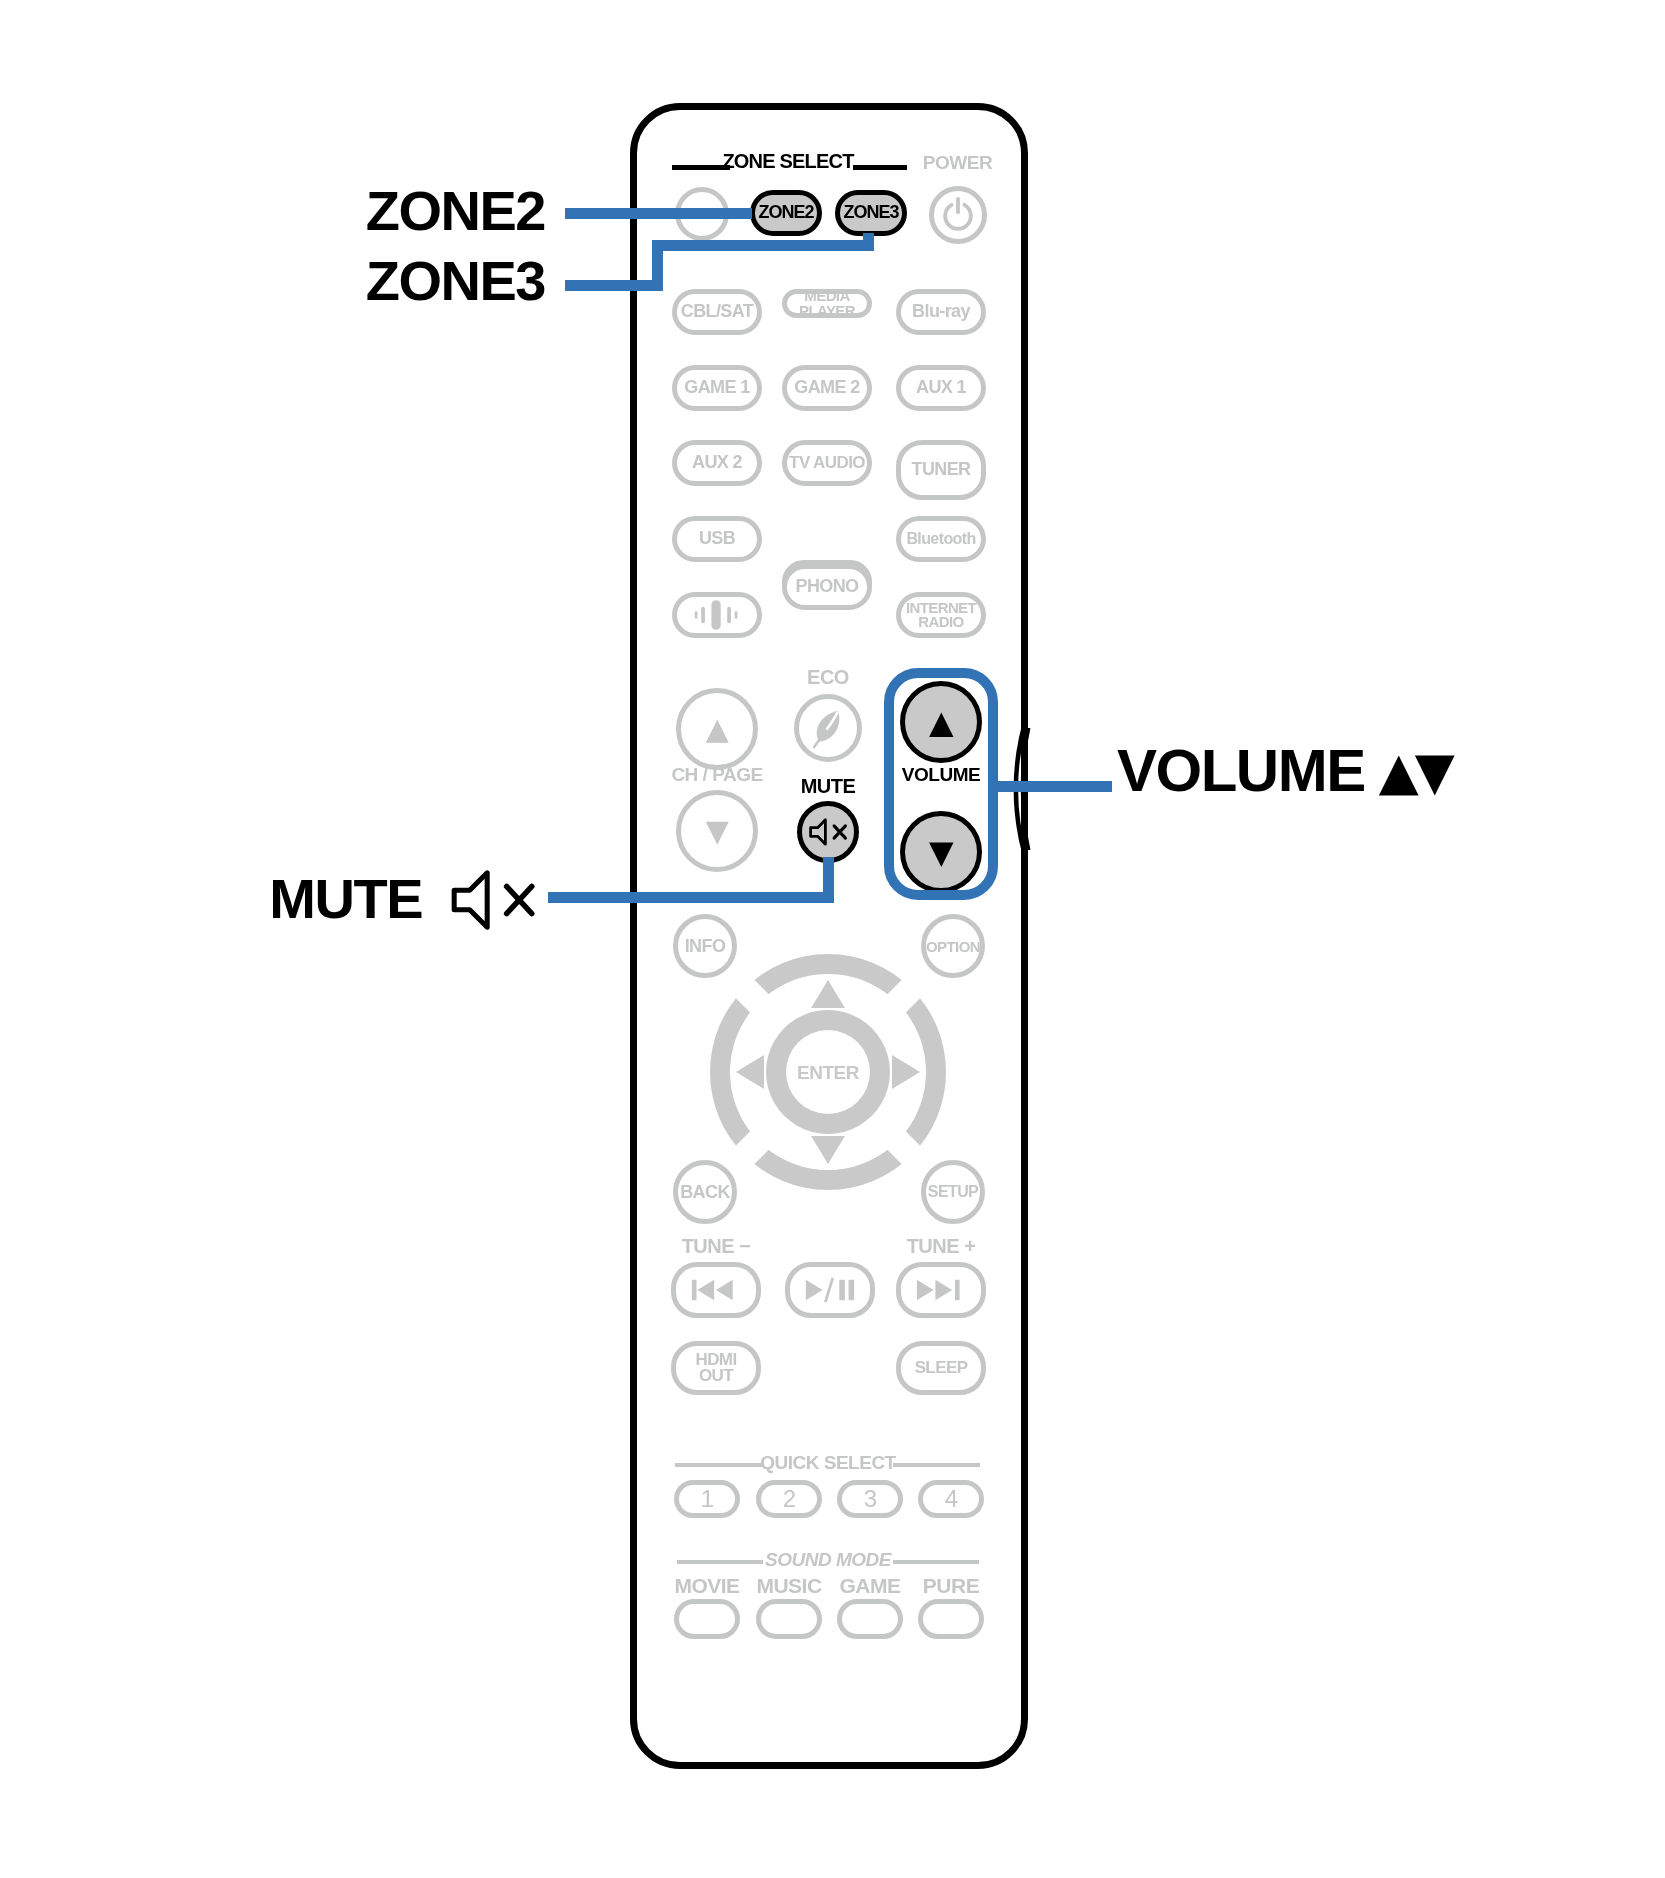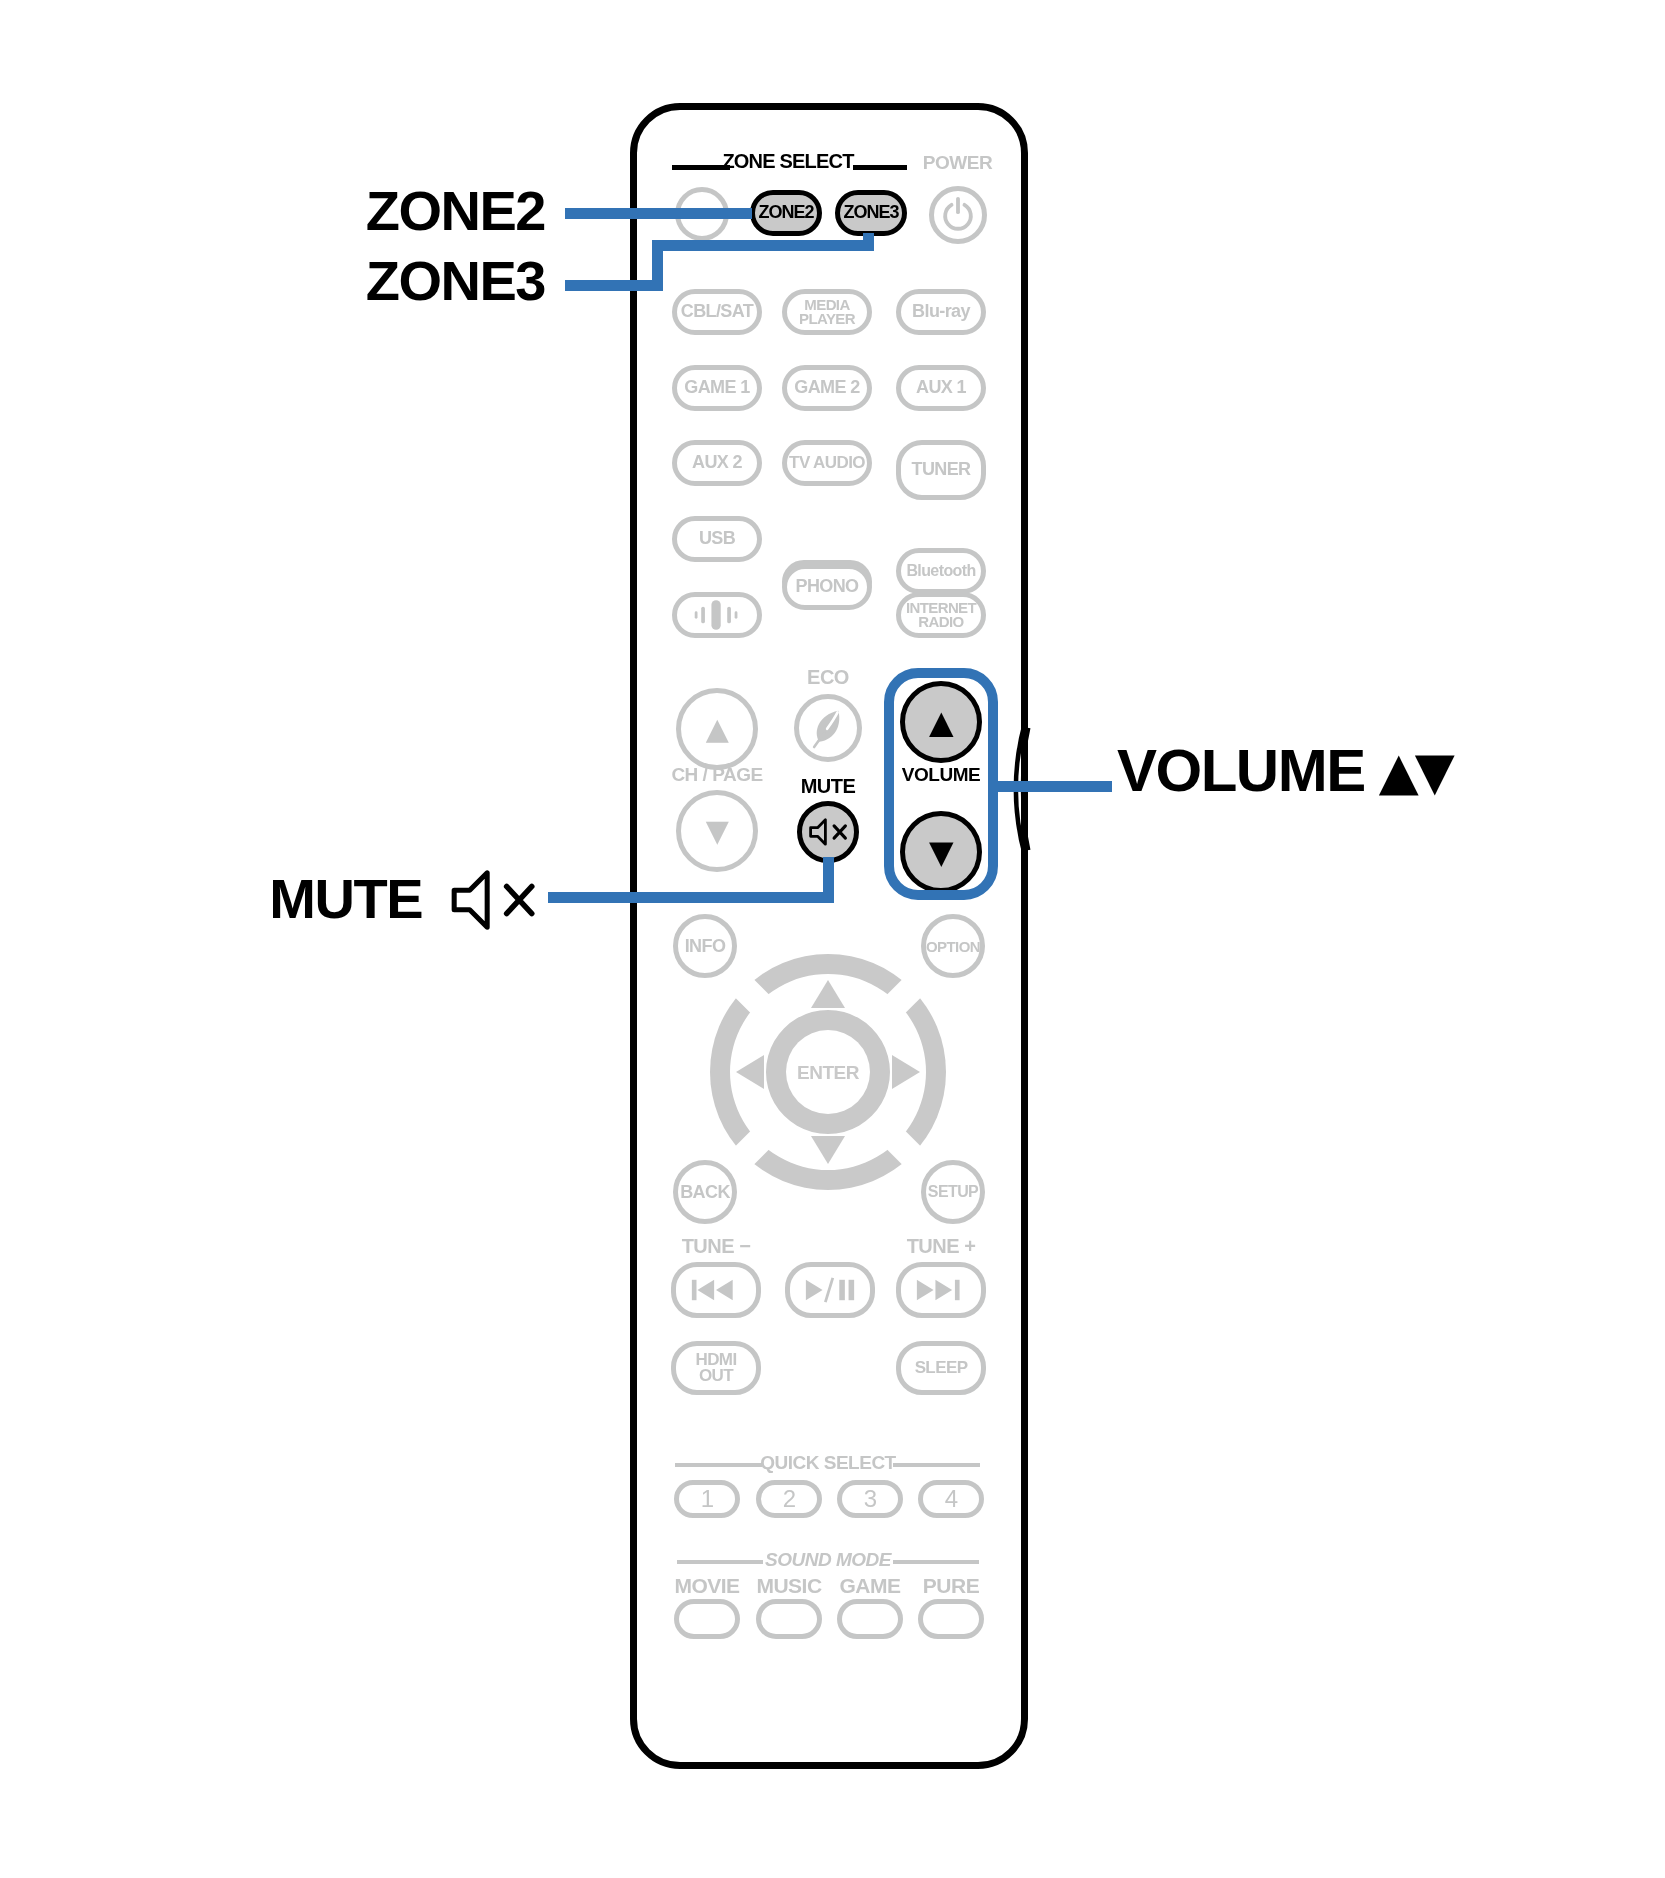--- a/index.html
+++ b/index.html
@@ -37,35 +37,35 @@
   <div class="abs pill act" style="left:835px;top:190px;width:72px;height:46px;border-radius:23px;font-size:18px;letter-spacing:-1px;">ZONE3</div>
 
   <div class="abs circ" style="left:929px;top:186px;width:58px;height:58px;">
     <svg width="38" height="38" viewBox="0 0 40 40">
       <path d="M13.2,9.3 A13.5,13.5 0 1 0 26.8,9.3" fill="none" stroke="#c5c6c6" stroke-width="4" stroke-linecap="round"></path>
       <line x1="20" y1="3" x2="20" y2="17" stroke="#c5c6c6" stroke-width="4" stroke-linecap="round"></line>
     </svg>
   </div>
 
   <div class="abs pill" style="left:672px;top:289px;width:90px;height:46px;font-size:18px;">CBL/SAT</div>
-  <div class="abs pill" style="left:782px;top:289px;width:90px;height:46px;font-size:15px;">MEDIA
+  <div class="abs pill" style="left:782px;top:289px;width:90px;height:29px;font-size:15px;">MEDIA
 PLAYER</div>
   <div class="abs pill" style="left:896px;top:289px;width:90px;height:46px;font-size:18px;">Blu-ray</div>
 
   <div class="abs pill" style="left:672px;top:365px;width:90px;height:46px;font-size:18px;">GAME 1</div>
   <div class="abs pill" style="left:782px;top:365px;width:90px;height:46px;font-size:18px;">GAME 2</div>
   <div class="abs pill" style="left:896px;top:365px;width:90px;height:46px;font-size:18px;">AUX 1</div>
 
   <div class="abs pill" style="left:672px;top:440px;width:90px;height:46px;font-size:18px;">AUX 2</div>
   <div class="abs pill" style="left:782px;top:440px;width:90px;height:46px;font-size:17px;">TV AUDIO</div>
   <div class="abs pill" style="left:896px;top:440px;width:90px;height:60px;font-size:18px;">TUNER</div>
 
   <div class="abs pill" style="left:672px;top:516px;width:90px;height:46px;font-size:18px;">USB</div>
   <div class="abs pill" style="left:782px;top:516px;width:90px;height:44px;font-size:14px;margin-top:44px;">CD</div>
-  <div class="abs pill" style="left:896px;top:516px;width:90px;height:46px;font-size:16px;margin-top:32px;">Bluetooth</div>
+  <div class="abs pill" style="left:896px;top:516px;width:90px;height:46px;font-size:16px;">Bluetooth</div>
 
   <div class="abs pill" style="left:672px;top:592px;width:90px;height:46px;">
     <svg width="52" height="34" viewBox="0 0 56 36">
       <rect x="4" y="14" width="3" height="8" rx="1.5" fill="#c5c6c6"></rect>
       <rect x="11" y="9" width="4" height="18" rx="2" fill="#c5c6c6"></rect>
       <rect x="22" y="2" width="10" height="32" rx="5" fill="#c5c6c6"></rect>
       <rect x="39" y="9" width="4" height="18" rx="2" fill="#c5c6c6"></rect>
       <rect x="47" y="14" width="3" height="8" rx="1.5" fill="#c5c6c6"></rect>
     </svg>
   </div>

